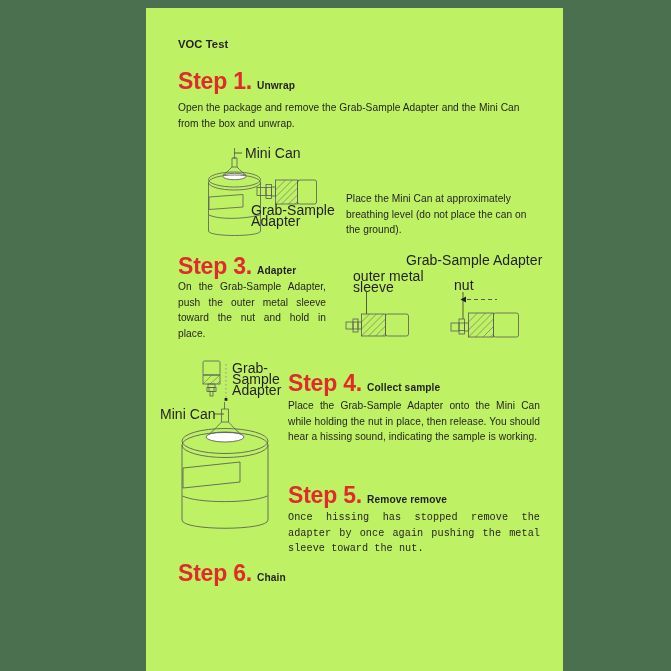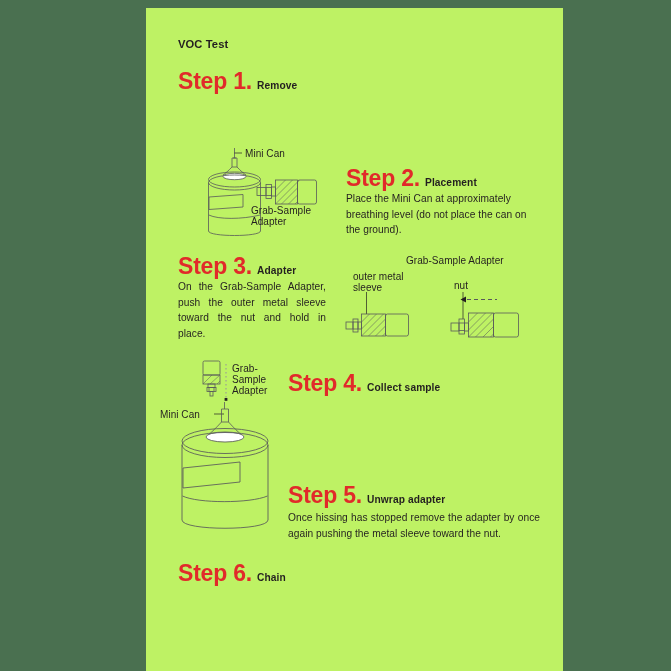--- a/index.html
+++ b/index.html
@@ -63,42 +63,43 @@
     font-size: 10.2px;
     line-height: 15.5px;
     color: #231f20;
     letter-spacing: 0.05px;
   }
   .body-text.justify { text-align: justify; }
 
   
   .fig-label {
     position: absolute;
-    font-size: 10px;
+    font-size: 14px;
     color: #231f20;
     line-height: 11px;
     letter-spacing: 0.05px;
     white-space: nowrap;
   }
   .fig-label.wrap { white-space: normal; }
 
   svg { display: block; overflow: visible; }
   .fig { position: absolute; }
 </style>
 </head>
 <body>
 
 <div id="page">
 <div class="doc">
 
   <div class="doc-title">VOC Test</div>
 
   <div class="step-head" style="left:32px; top:60px;">
-    <span class="step-word">Step 1.</span><span class="step-sub">Remove</span>
-  </div>
+    <span class="step-word">Step 1.</span><span class="step-sub">Unwrap</span>
+  </div>
+  <div class="body-text" style="left:32px; top:92px; width:362px;">Open the package and remove the Grab-Sample Adapter and the Mini Can from the box and unwrap.</div>
 
   <div class="fig" style="left:36px; top:137px;">
     <svg width="180" height="100" viewBox="0 0 180 100">
 
       <g stroke="#58595b" fill="none" stroke-width="0.8">
         <path d="M52.5 3 L52.5 13"></path>
         <path d="M51 13 L54 13"></path>
 
         <path d="M50 13 L50 22 L55 22 L55 13 Z"></path>
 
@@ -153,23 +154,20 @@
         <path d="M19.5 14 L29.5 4"></path>
         <path d="M25.5 28 L41.5 12"></path>
         <path d="M32.5 28 L41.5 19"></path>
         <path d="M39 28 L41.5 25.5"></path>
       </g>
     </svg>
   </div>
   <div class="fig-label wrap" style="left:105px; top:197px;">Grab-Sample</div>
   <div class="fig-label wrap" style="left:105px; top:208px;">Adapter</div>
 
-  <div class="step-head" style="left:200px; top:157px;">
-    <span class="step-word">Step 2.</span><span class="step-sub">Placement</span>
-  </div>
   <div class="body-text" style="left:200px; top:183px; width:190px;">Place the Mini Can at approximately breathing level (do not place the can on the ground).</div>
 
   <div class="step-head" style="left:32px; top:245px;">
     <span class="step-word">Step 3.</span><span class="step-sub">Adapter</span>
   </div>
   <div class="body-text justify" style="left:32px; top:271px; width:148px;">On the Grab-Sample Adapter, push the outer metal sleeve toward the nut and hold in place.</div>
 
   <div class="fig-label" style="left:260px; top:247px;">Grab-Sample Adapter</div>
 
   <div class="fig-label" style="left:207px; top:263px;">outer metal</div>
@@ -298,24 +296,25 @@
         <path d="M11 68 L68 62 L68 82 L11 88 Z"></path>
 
         <path d="M10.5 96 C26 103.5 78 103.5 95.5 96"></path>
       </g>
     </svg>
   </div>
 
   <div class="step-head" style="left:142px; top:362px;">
     <span class="step-word">Step 4.</span><span class="step-sub">Collect sample</span>
   </div>
+  <div class="body-text justify" style="left:142px; top:390px; width:252px;">Place the Grab-Sample Adapter onto the Mini Can while holding the nut in place, then release. You should hear a hissing sound, indicating the sample is working.</div>
 
   <div class="step-head" style="left:142px; top:474px;">
-    <span class="step-word">Step 5.</span><span class="step-sub">Unwrap adapter</span>
-  </div>
-  <div class="body-text justify" style="left:142px; top:502px; width:252px;">Once hissing has stopped remove the adapter by once again pushing the metal sleeve toward the nut.</div>
+    <span class="step-word">Step 5.</span><span class="step-sub">Remove remove</span>
+  </div>
+  <div class="body-text justify" style="left:142px; top:502px; width:252px;font-family:Liberation Mono, monospace;">Once hissing has stopped remove the adapter by once again pushing the metal sleeve toward the nut.</div>
 
   <div class="step-head" style="left:32px; top:552px;">
     <span class="step-word">Step 6.</span><span class="step-sub">Chain</span>
   </div>
 
 </div>
 </div>
 
 </body></html>

